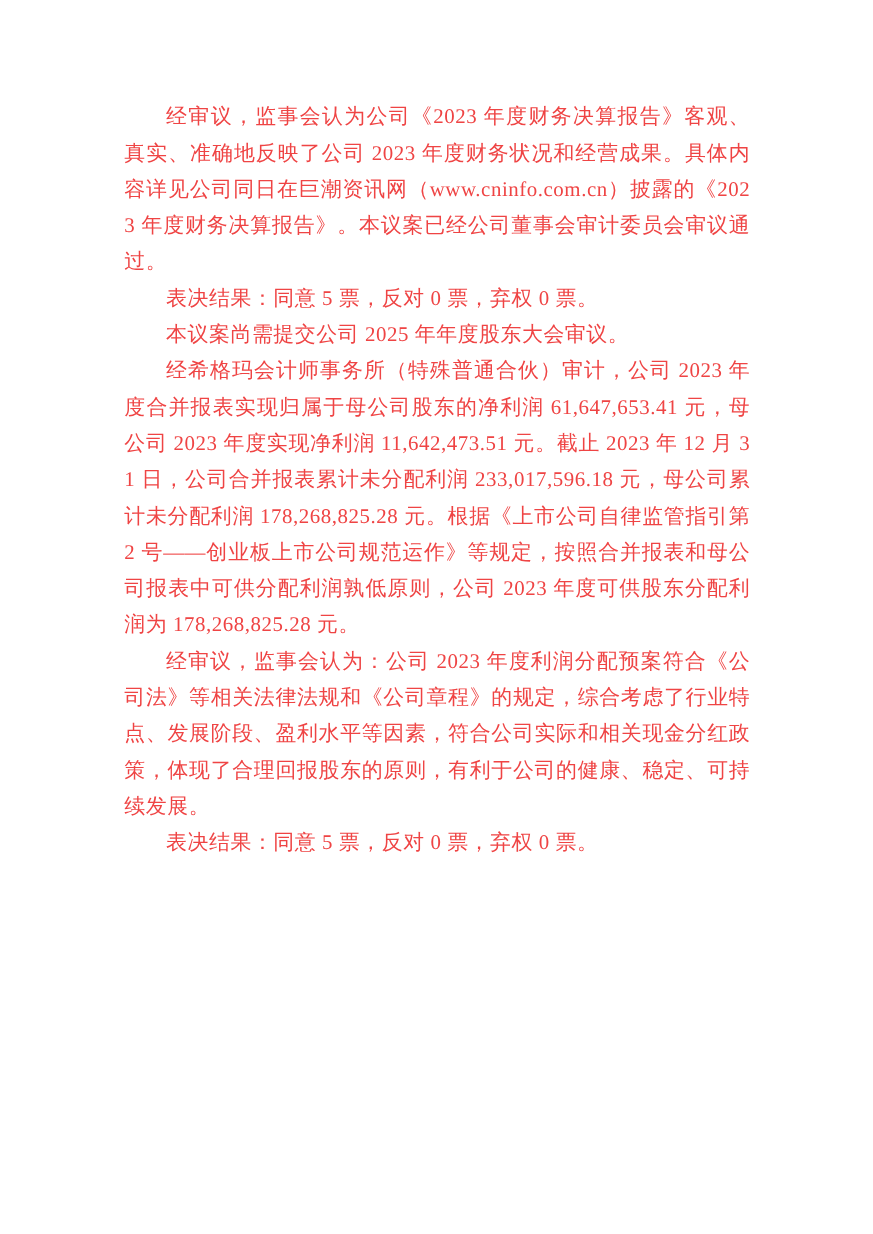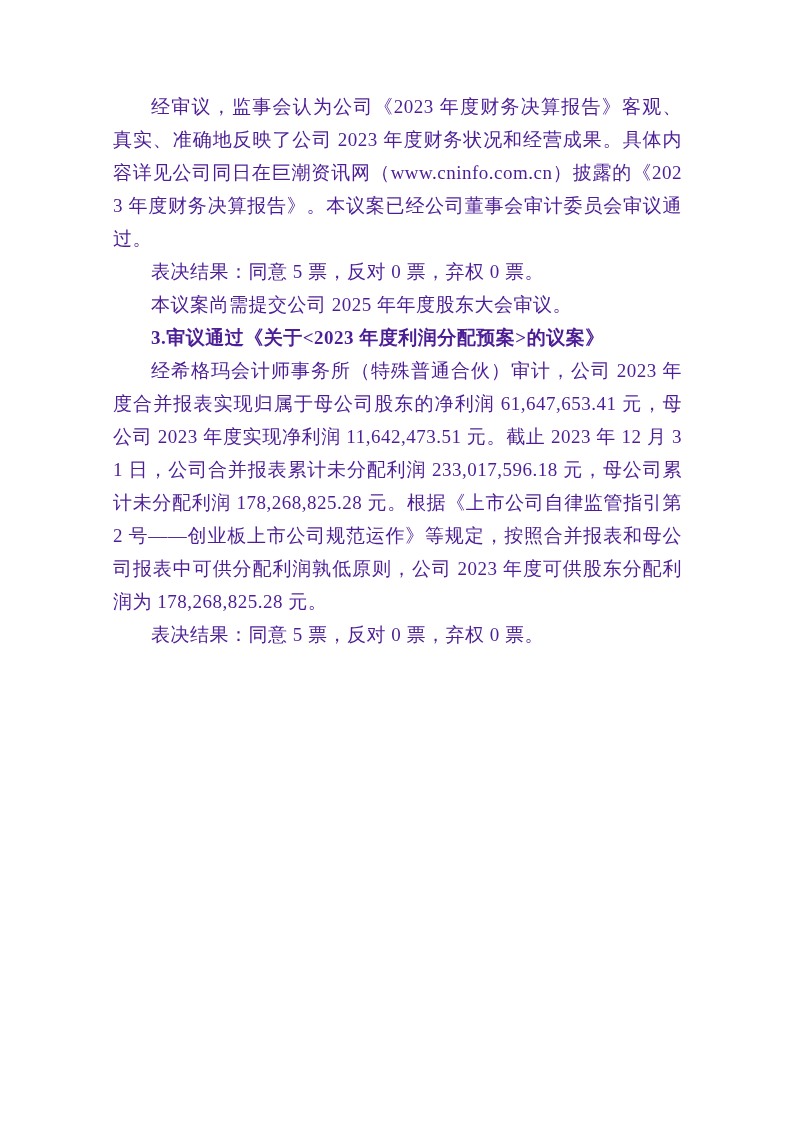--- a/index.html
+++ b/index.html
@@ -33,23 +33,23 @@
     word-break: break-all;
     letter-spacing: 0.5px;
   }
   .doc-body p.heading {
     font-weight: bold;
   }
 </style>
 </head>
 <body>
 
-<div class="page" style="background: rgb(255, 255, 255); color: #4c1d95;">
+<div class="page" style="background: rgb(255, 255, 255); color: #ef4444;">
   <div class="doc-body">
 
   <p class="para">经审议，监事会认为公司《2023 年度财务决算报告》客观、真实、准确地反映了公司 2023 年度财务状况和经营成果。具体内容详见公司同日在巨潮资讯网（www.cninfo.com.cn）披露的《2023 年度财务决算报告》。本议案已经公司董事会审计委员会审议通过。</p>
       <p class="para">表决结果：同意 5 票，反对 0 票，弃权 0 票。</p>
       <p class="para">本议案尚需提交公司 2025 年年度股东大会审议。</p>
-      <p class="heading">3.审议通过《关于&lt;2023 年度利润分配预案&gt;的议案》</p>
       <p class="para">经希格玛会计师事务所（特殊普通合伙）审计，公司 2023 年度合并报表实现归属于母公司股东的净利润 61,647,653.41 元，母公司 2023 年度实现净利润 11,642,473.51 元。截止 2023 年 12 月 31 日，公司合并报表累计未分配利润 233,017,596.18 元，母公司累计未分配利润 178,268,825.28 元。根据《上市公司自律监管指引第 2 号——创业板上市公司规范运作》等规定，按照合并报表和母公司报表中可供分配利润孰低原则，公司 2023 年度可供股东分配利润为 178,268,825.28 元。</p>
+      <p class="para">经审议，监事会认为：公司 2023 年度利润分配预案符合《公司法》等相关法律法规和《公司章程》的规定，综合考虑了行业特点、发展阶段、盈利水平等因素，符合公司实际和相关现金分红政策，体现了合理回报股东的原则，有利于公司的健康、稳定、可持续发展。</p>
       <p class="para">表决结果：同意 5 票，反对 0 票，弃权 0 票。</p>
     </div>
 </div>
 
 </body></html>

